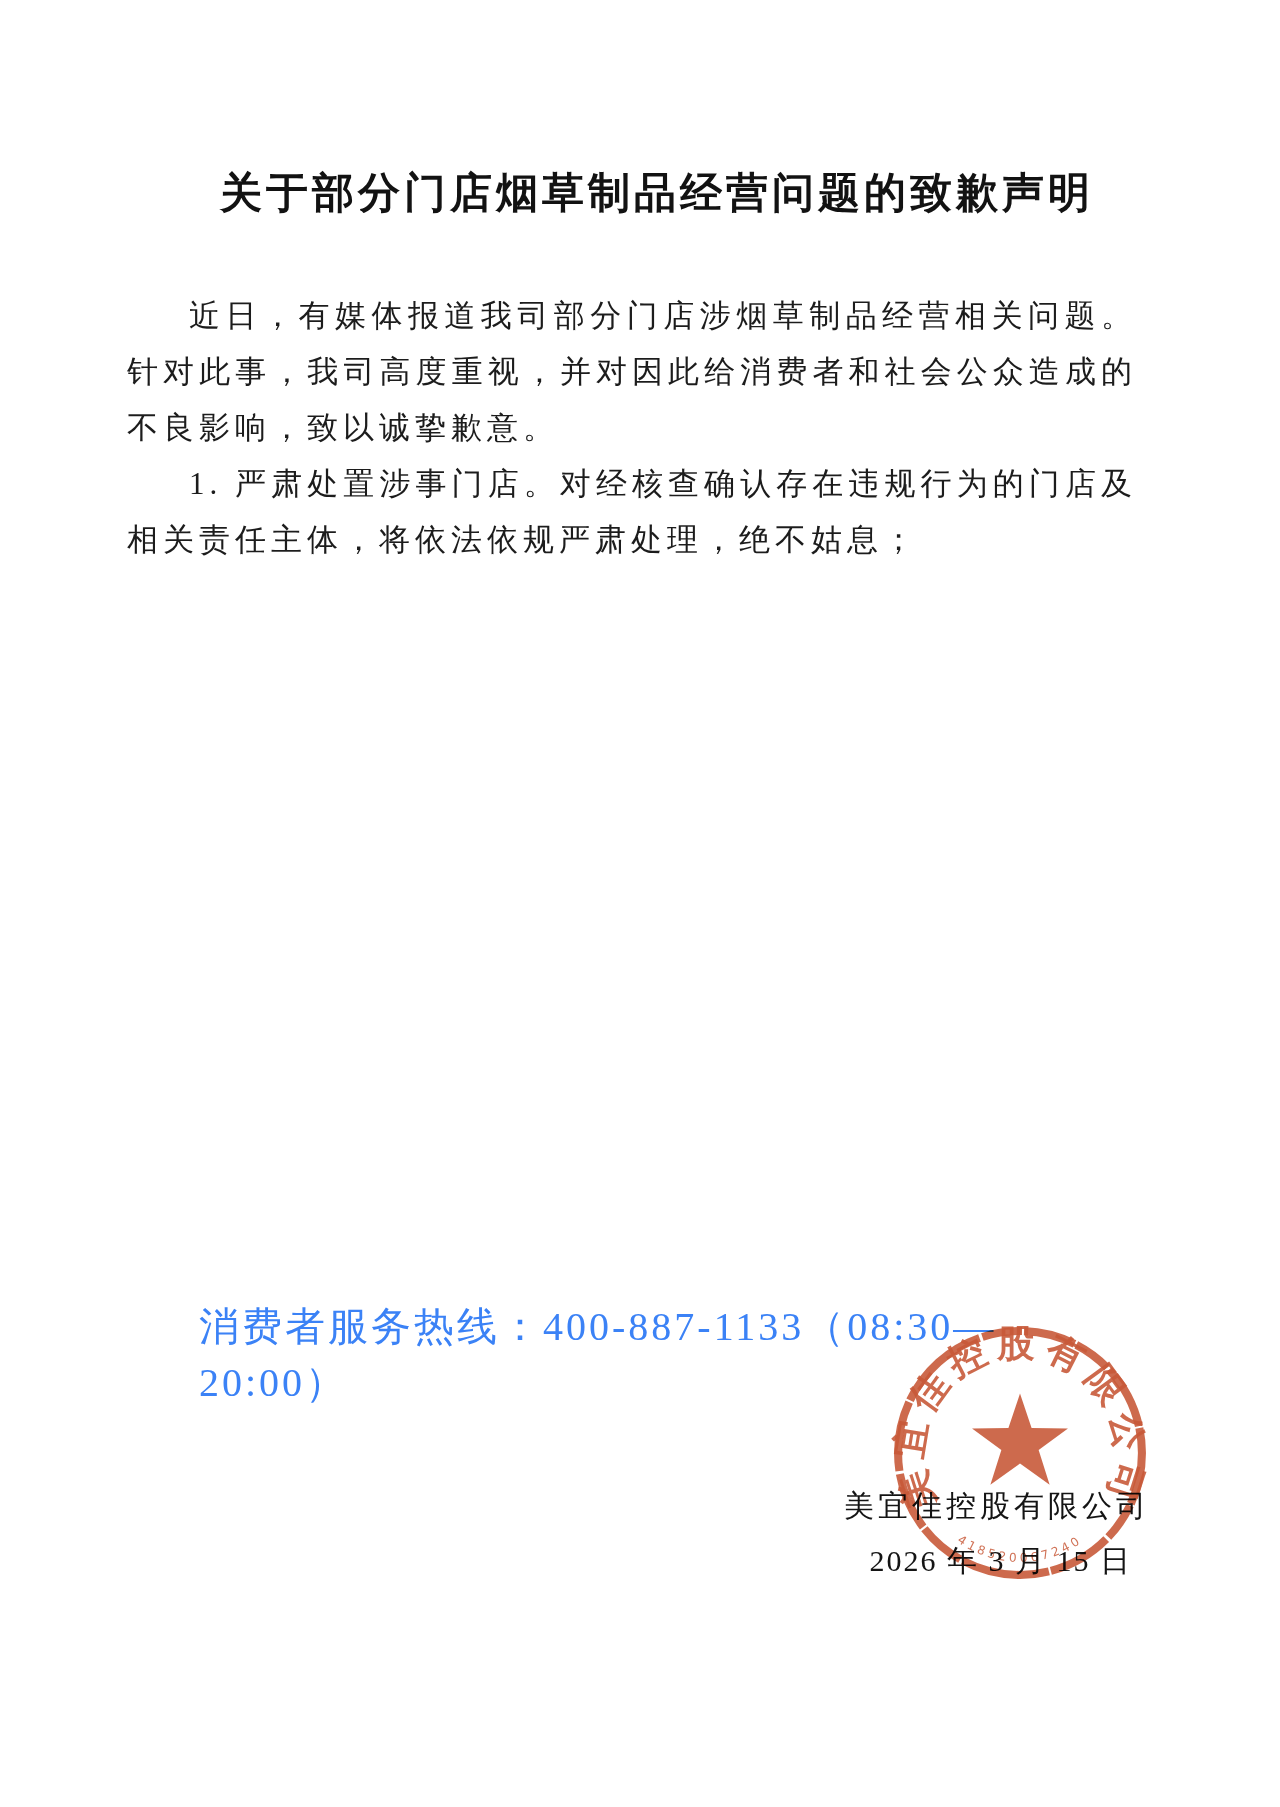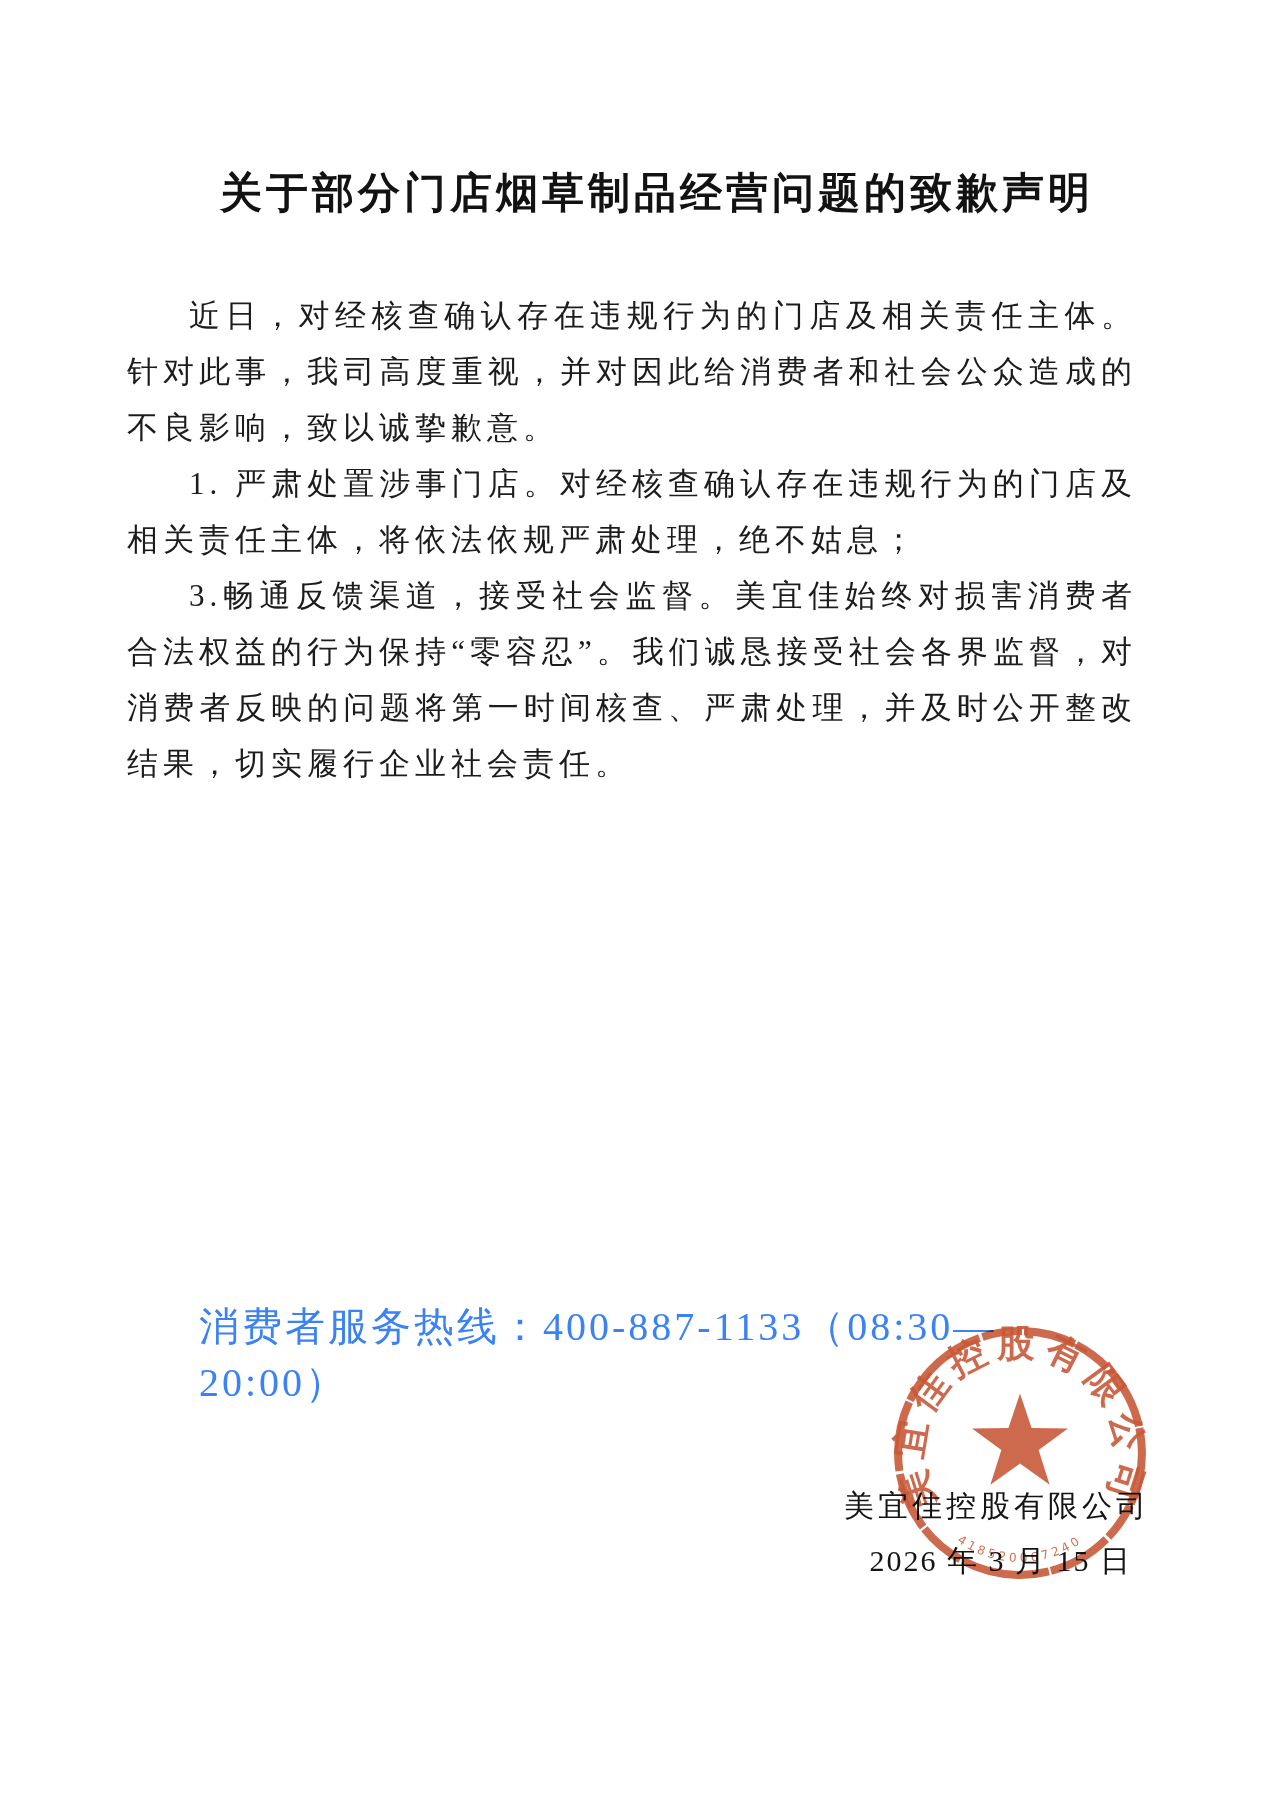--- a/index.html
+++ b/index.html
@@ -88,23 +88,22 @@
   .seal svg { display: block; width: 100%; height: 100%; }
 </style>
 </head>
 <body>
 
 <div class="page">
 
   <h1 class="doc-title">关于部分门店烟草制品经营问题的致歉声明</h1>
 
   <div class="doc-body">
-    <p>近日，对经核查确认存在违规行为的门店及相关责任主体。针对此事，我司高度重视，并对因此给消费者和社会公众造成的不良影响，致以诚挚歉意。</p>
+    <p>近日，有媒体报道我司部分门店涉烟草制品经营相关问题。针对此事，我司高度重视，并对因此给消费者和社会公众造成的不良影响，致以诚挚歉意。</p>
     <p>1. 严肃处置涉事门店。对经核查确认存在违规行为的门店及相关责任主体，将依法依规严肃处理，绝不姑息；</p>
-    <p>3.畅通反馈渠道，接受社会监督。美宜佳始终对损害消费者合法权益的行为保持“零容忍”。我们诚恳接受社会各界监督，对消费者反映的问题将第一时间核查、严肃处理，并及时公开整改结果，切实履行企业社会责任。</p>
   </div>
 
   <div class="hotline">消费者服务热线：400-887-1133（08:30—20:00）</div>
 
   <div class="signature-company">美宜佳控股有限公司</div>
 
   <div class="signature-date">2026 年 3 月 15 日</div>
 
   <div class="seal">
     <svg viewBox="0 0 260 260" xmlns="http://www.w3.org/2000/svg">

